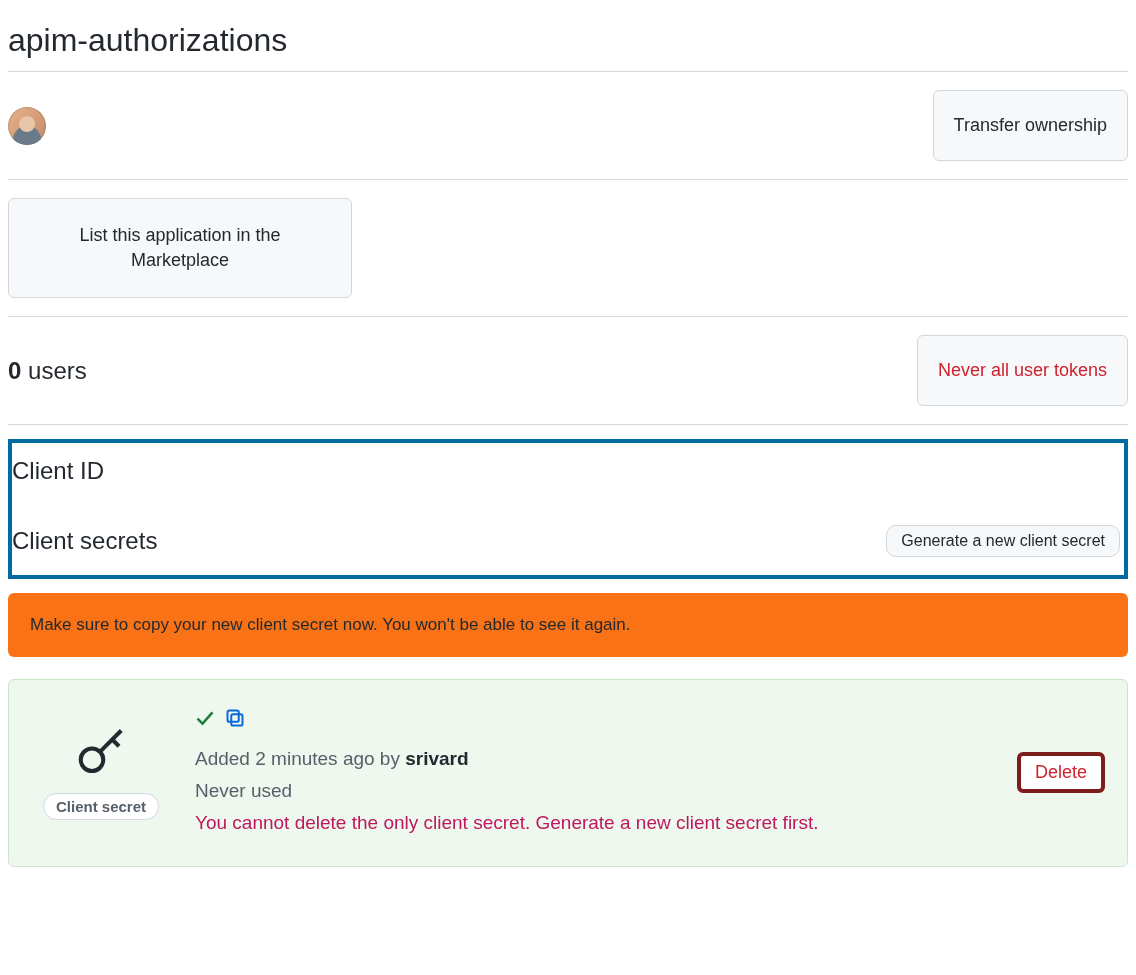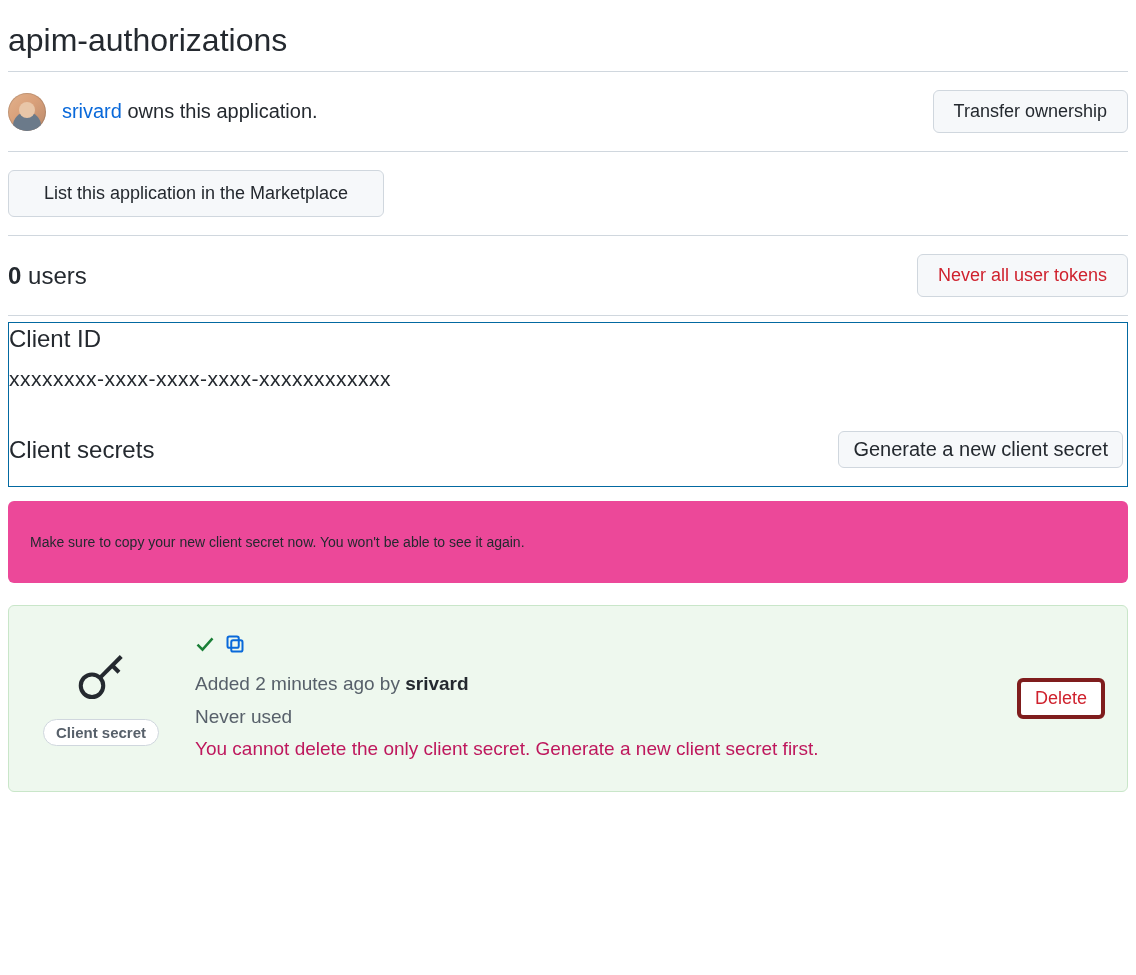--- a/index.html
+++ b/index.html
@@ -37,49 +37,49 @@
       content:""; position:absolute; top:9px; left:11px; width:16px; height:16px; border-radius:50%;
       background:#e8c6a8; box-shadow: 0 16px 0 6px #6b7a8a;
     }
     .owner-text { font-size: 20px; margin-left:12px; display:inline-block; vertical-align:middle;}
     .owner-text a, .link { color: #0969da; text-decoration: none; }
     .btn {
       display:inline-block;
       background: #f6f8fa;
       border: 1px solid #d0d7de;
       border-radius: 6px;
-      padding: 10px 20px;
+      padding: 24px 20px;
       font-size: 18px;
       font-weight: 500;
       color: #24292f;
       cursor: pointer;
     }
-    .btn-small { padding: 6px 14px; font-size: 20px; font-weight: 500;}
+    .btn-small { padding: 6px 14px; font-size: 16px; font-weight: 500; border-radius: 10px;}
     .btn-danger-text { color: #cf222e; }
     .btn-danger-soft {
       background: #ffffff; color:#cf222e; border:4px solid #7f1d1d;
       padding: 6px 14px; font-size:18px; border-radius:6px; cursor:pointer;
     }
-    .btn-wide { width: 376px; text-align:center; line-height:1.4;}
+    .btn-wide { width: 344px; text-align:center; line-height:1.4;}
     .marketplace-text { font-size: 20px; max-width: 730px; line-height:1.6;}
     .users-count { font-size: 24px; font-weight: 400;}
     .users-count .num { font-weight:700;}
     .highlight-box {
-      border: 1px solid #0369a1;
-      padding: 2px 4px 18px 0;
-      margin-top: 6px;
+      border: 4px solid #0369a1;
+      padding: 14px 4px 18px 0;
+      margin-top: 14px;
     }
     .section-title { font-size: 24px; font-weight: 400; margin-bottom: 14px;}
     .client-id-value { font-size: 21px; font-weight:400; letter-spacing:0.5px;}
     .secrets-row { display:flex; align-items:center; justify-content:space-between; margin-top:40px;gap:8px;}
     .alert {
-      background: #ec4899;
+      background: #f97316;
       border-radius: 6px;
-      padding: 33px 22px;
-      font-size: 14px;
+      padding: 22px 22px;
+      font-size: 17px;
       margin-top: 14px;
     }
     .secret-box {
       background: #eef8ee;
       border: 1px solid #c9e6c9;
       border-radius: 6px;
       padding: 26px 22px 26px 22px;
       margin-top: 22px;
       display:flex;
       align-items:center;
@@ -107,21 +107,20 @@
   </style>
 </head>
 <body>
 
 <h1 class="page-title">apim-authorizations</h1>
 <hr class="divider">
 
 <div class="row owner-row">
   <div>
     <span class="avatar"></span>
-    <span class="owner-text"><a href="#">srivard</a><span> owns this application.</span></span>
   </div>
   <button class="btn">Transfer ownership</button>
 </div>
 
 <hr class="divider">
 
 <div class="row">
   <button class="btn btn-wide">List this application in the Marketplace</button>
 </div>
 
@@ -129,21 +128,20 @@
 
 <div class="row">
   <div class="users-count"><span class="num">0</span><span> users</span></div>
   <button class="btn btn-danger-text">Never all user tokens</button>
 </div>
 
 <hr class="divider">
 
 <div class="highlight-box">
   <div class="section-title">Client ID</div>
-  <div class="client-id-value">xxxxxxxx-xxxx-xxxx-xxxx-xxxxxxxxxxxx</div>
 
   <div class="secrets-row">
     <div class="section-title" style="margin-bottom:0">Client secrets</div>
     <button class="btn btn-small" style="background:#f6f8fa;">Generate a new client secret</button>
   </div>
 </div>
 
 <div class="alert">Make sure to copy your new client secret now. You won't be able to see it again.</div>
 
 <div class="secret-box">

